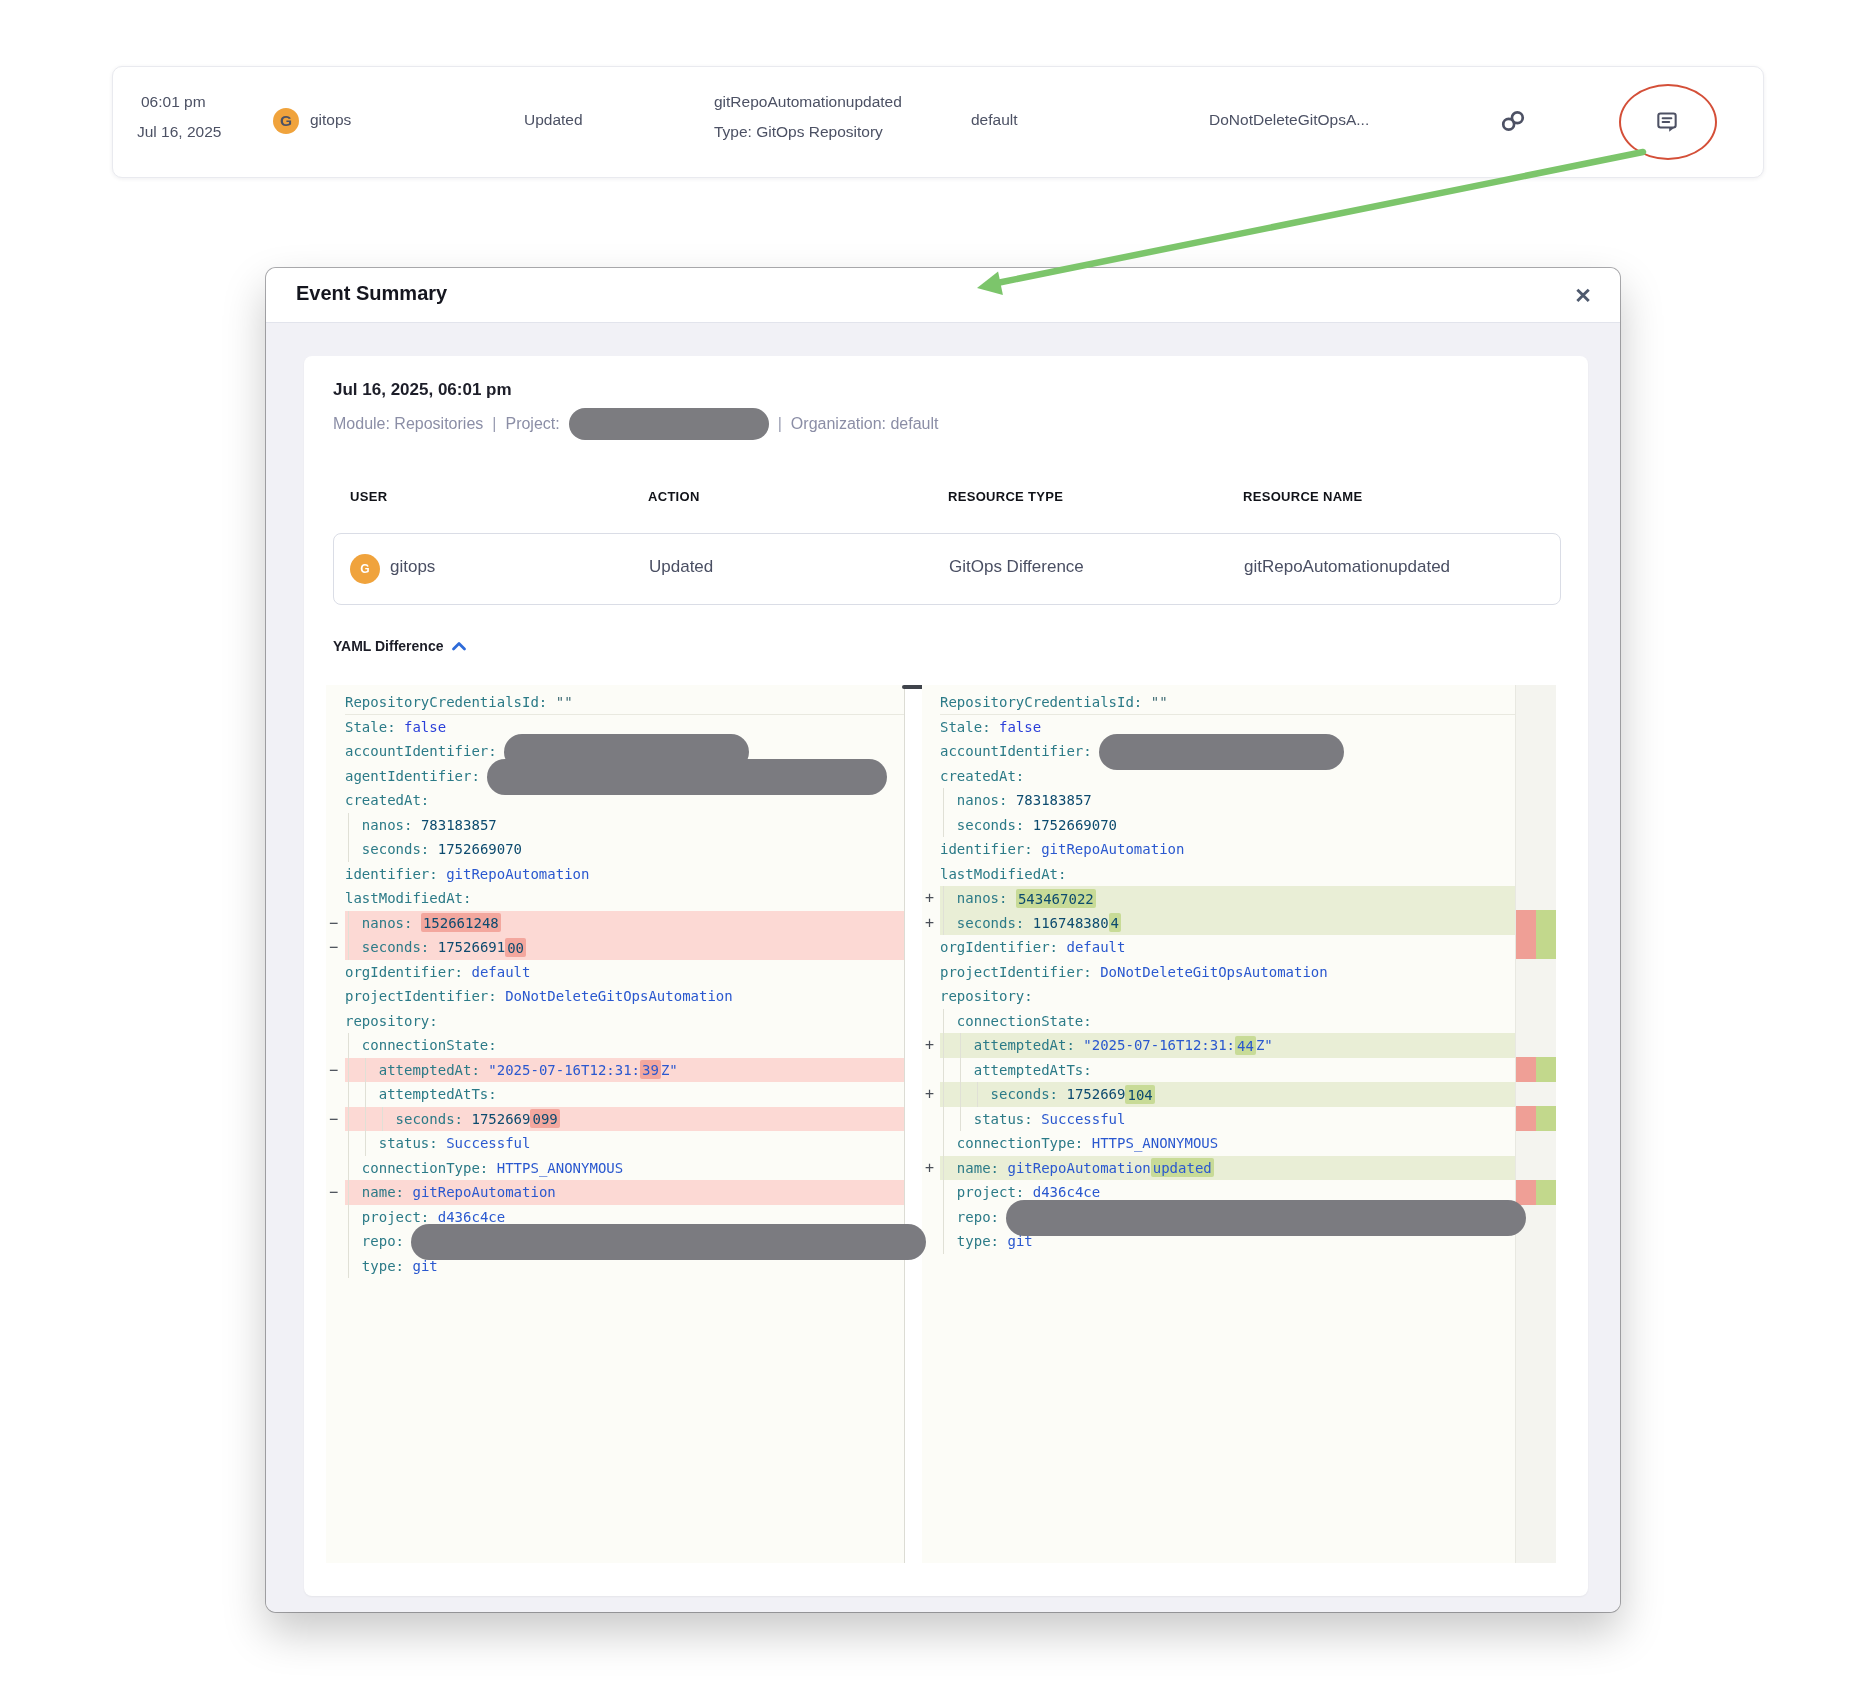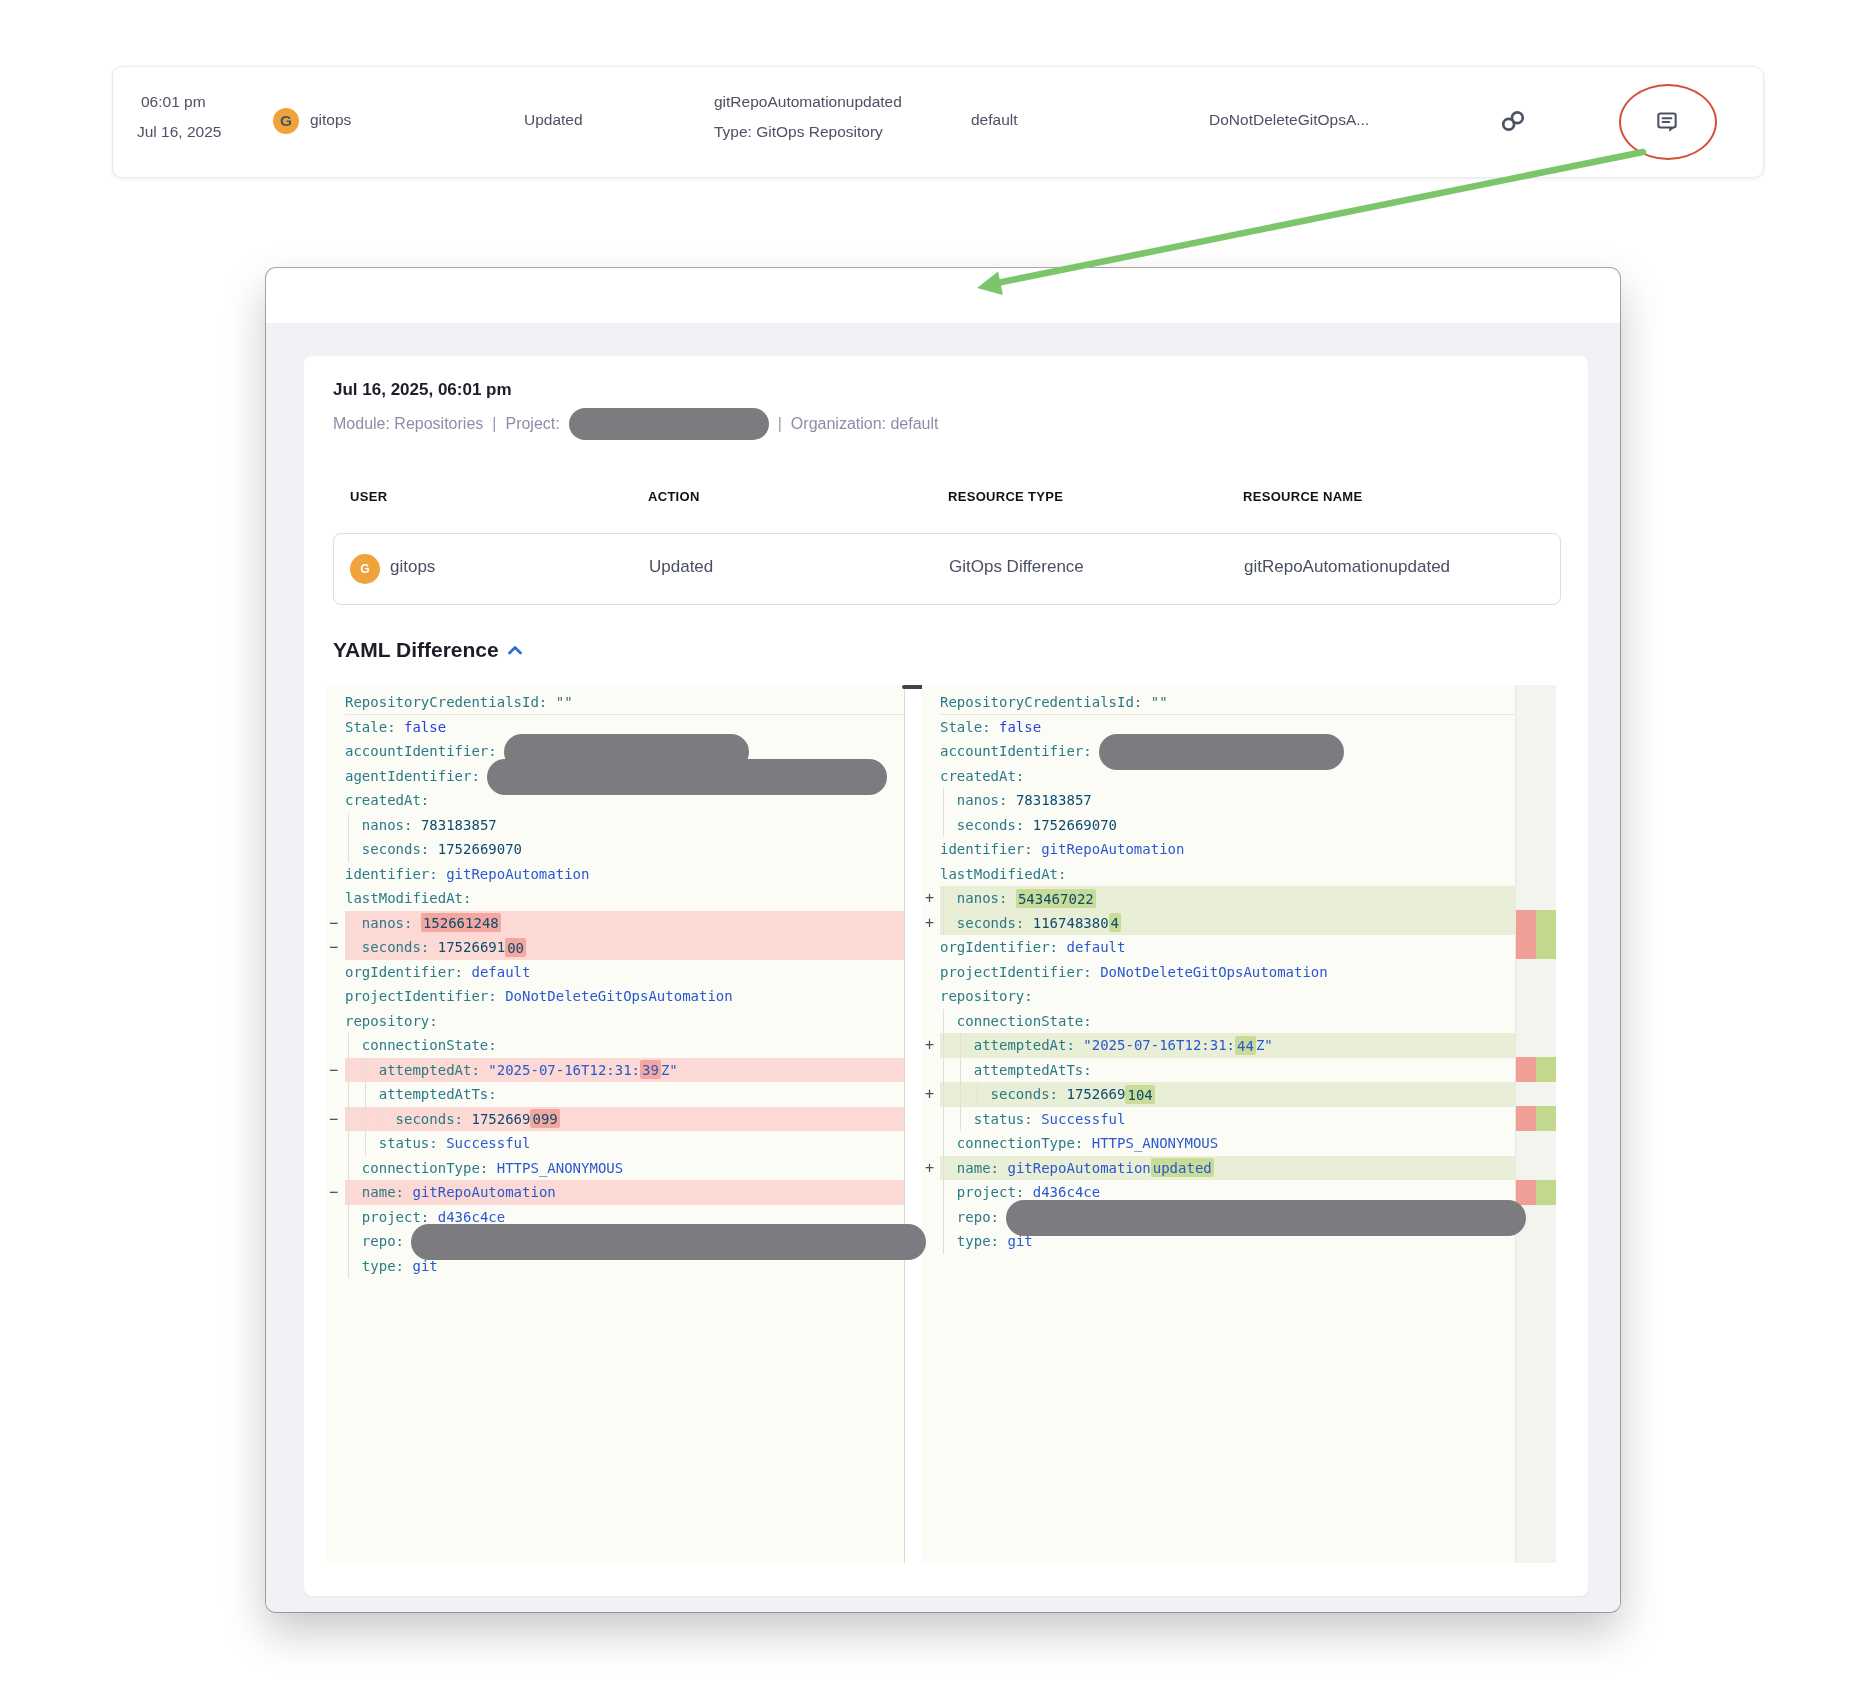--- a/index.html
+++ b/index.html
@@ -44,21 +44,21 @@
 
   .thead span{position:absolute;font-size:13px;font-weight:700;letter-spacing:.3px;color:#101218;top:133px;}
   .th0{left:46px;} .th1{left:344px;} .th2{left:644px;text-align:center;} .th3{left:939px;}
 
   .rowbox{position:absolute;left:29px;top:177px;width:1226px;height:70px;border:1px solid #dadde6;border-radius:8px;}
   .rowbox .abs{position:absolute;font-size:17px;color:#4a4f63;top:23px;}
   .r-avatar{position:absolute;left:16px;top:20px;width:30px;height:30px;border-radius:50%;background:#f0a33c;
     color:#fff;font-size:12px;font-weight:700;display:flex;align-items:center;justify-content:center;}
   .r-user{left:56px;} .r-action{left:315px;} .r-rtype{left:615px;} .r-rname{left:910px;}
 
-  .yaml-label{position:absolute;left:29px;top:282px;font-size:21px;font-weight:700;color:#1c1d27;
+  .yaml-label{position:absolute;left:29px;top:282px;font-size:14px;font-weight:700;color:#1c1d27;
     display:flex;align-items:center;gap:8px;}
 
   
   .diff{position:absolute;left:22px;top:329px;width:1234px;height:878px;display:flex;
     font-family:"DejaVu Sans Mono",monospace;font-size:14px;line-height:24.5px;}
   .pane{background:#fcfcf7;position:relative;height:100%;padding-top:5px;box-sizing:border-box;}
   .pane-left{width:579px;border-right:1px solid #dcdcd4;}
   .pane-right{width:594px;border-right:1px solid #e8e8e1;}
   .gutter{width:17px;position:relative;background:#ffffff;}
   .gutter-dash{position:absolute;left:-3px;top:0px;width:22px;height:4px;background:#3f434b;border-radius:2px;}
@@ -118,20 +118,24 @@
   </div>
 
   <div class="red-ellipse"></div>
 
   <svg class="arrow-svg" viewBox="0 0 740 190">
     <line x1="693" y1="32" x2="47" y2="163" stroke="#7cc56b" stroke-width="6.5" stroke-linecap="round"></line>
     <polygon points="27,168 48.1,151.4 52.9,175" fill="#7cc56b"></polygon>
   </svg>
 
   <div class="modal">
+    <div class="modal-header">
+      <div class="modal-title">Event Summary</div>
+      <div class="modal-close">✕</div>
+    </div>
     <div class="modal-body">
       <div class="card">
 
         <div class="dt">Jul 16, 2025, 06:01 pm</div>
         <div class="meta">
           <span>Module: Repositories</span>
           <span class="sep">|</span>
           <span>Project:</span>
           <span class="meta-pill"></span>
           <span class="sep">|</span>

